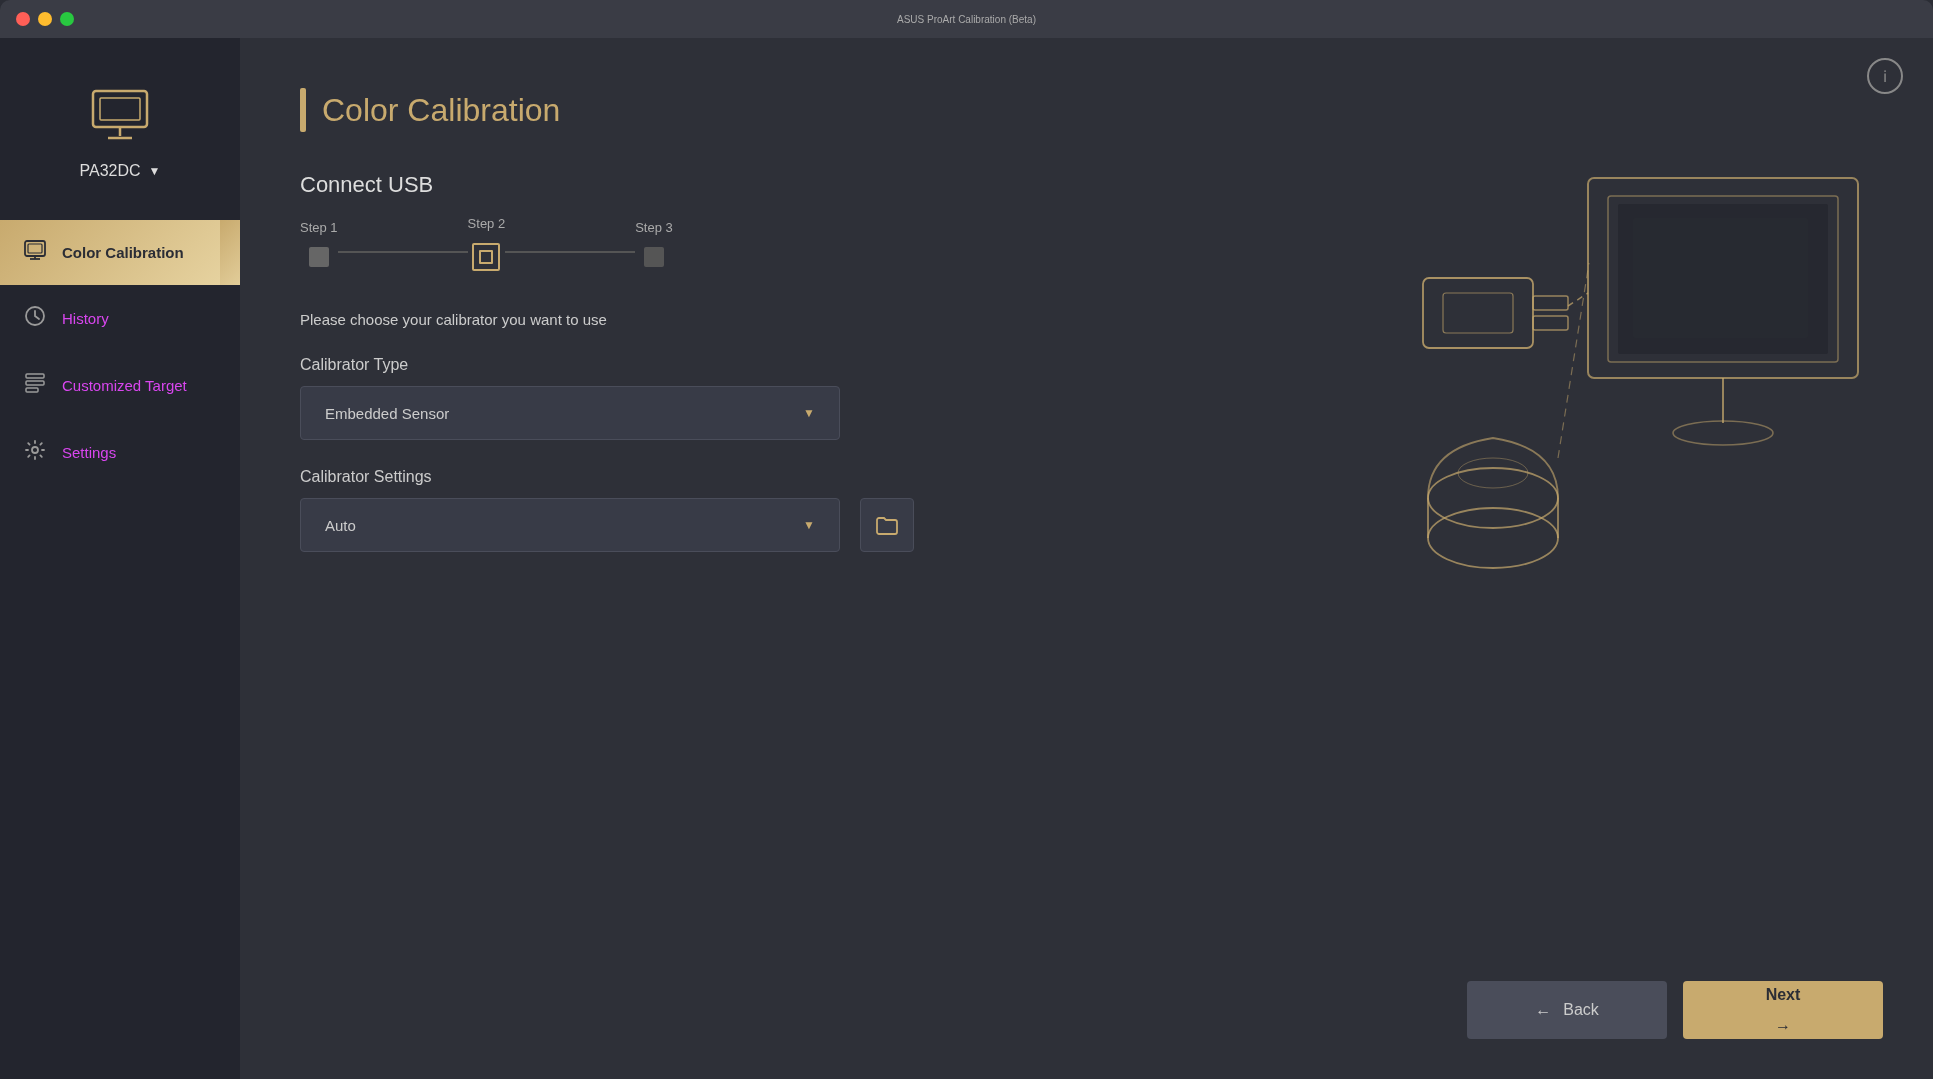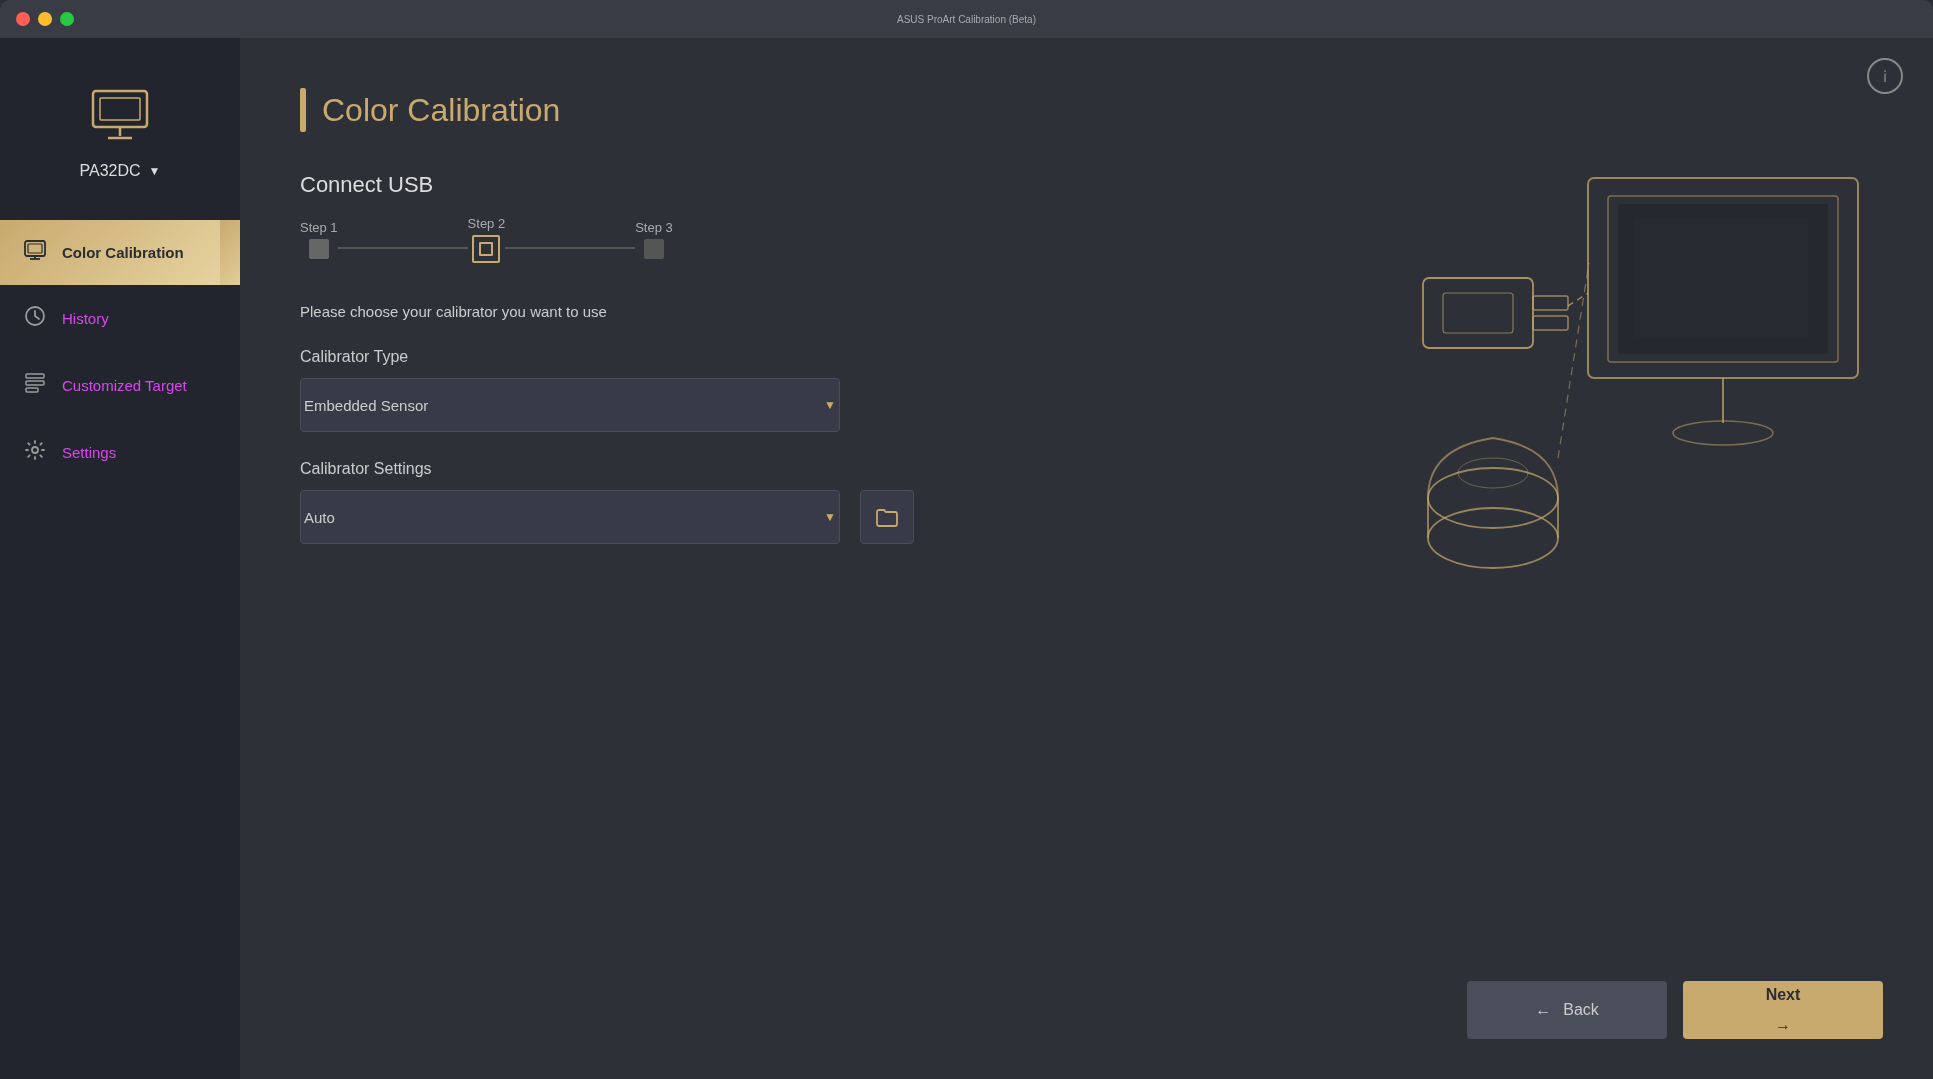--- a/index.html
+++ b/index.html
@@ -200,21 +200,21 @@
       display: flex;
       align-items: center;
       gap: 0;
       margin-bottom: 40px;
     }
 
     .step {
       display: flex;
       flex-direction: column;
       align-items: center;
-      gap: 4px;
+      gap: 12px;
     }
 
     .step-label {
       color: #aaa;
       font-size: 13px;
     }
 
     .step-indicator {
       width: 22px;
       height: 22px;
@@ -249,21 +249,21 @@
     
     .dropdown {
       width: 540px;
       height: 54px;
       background: #383b47;
       border: 1px solid #4a4d5a;
       border-radius: 4px;
       display: flex;
       align-items: center;
       justify-content: space-between;
-      padding: 0 3px;
+      padding: 0 24px;
       cursor: pointer;
       margin-bottom: 28px;
     }
 
     .dropdown-value {
       color: #ccc;
       font-size: 15px;
     }
 
     .dropdown-arrow {

